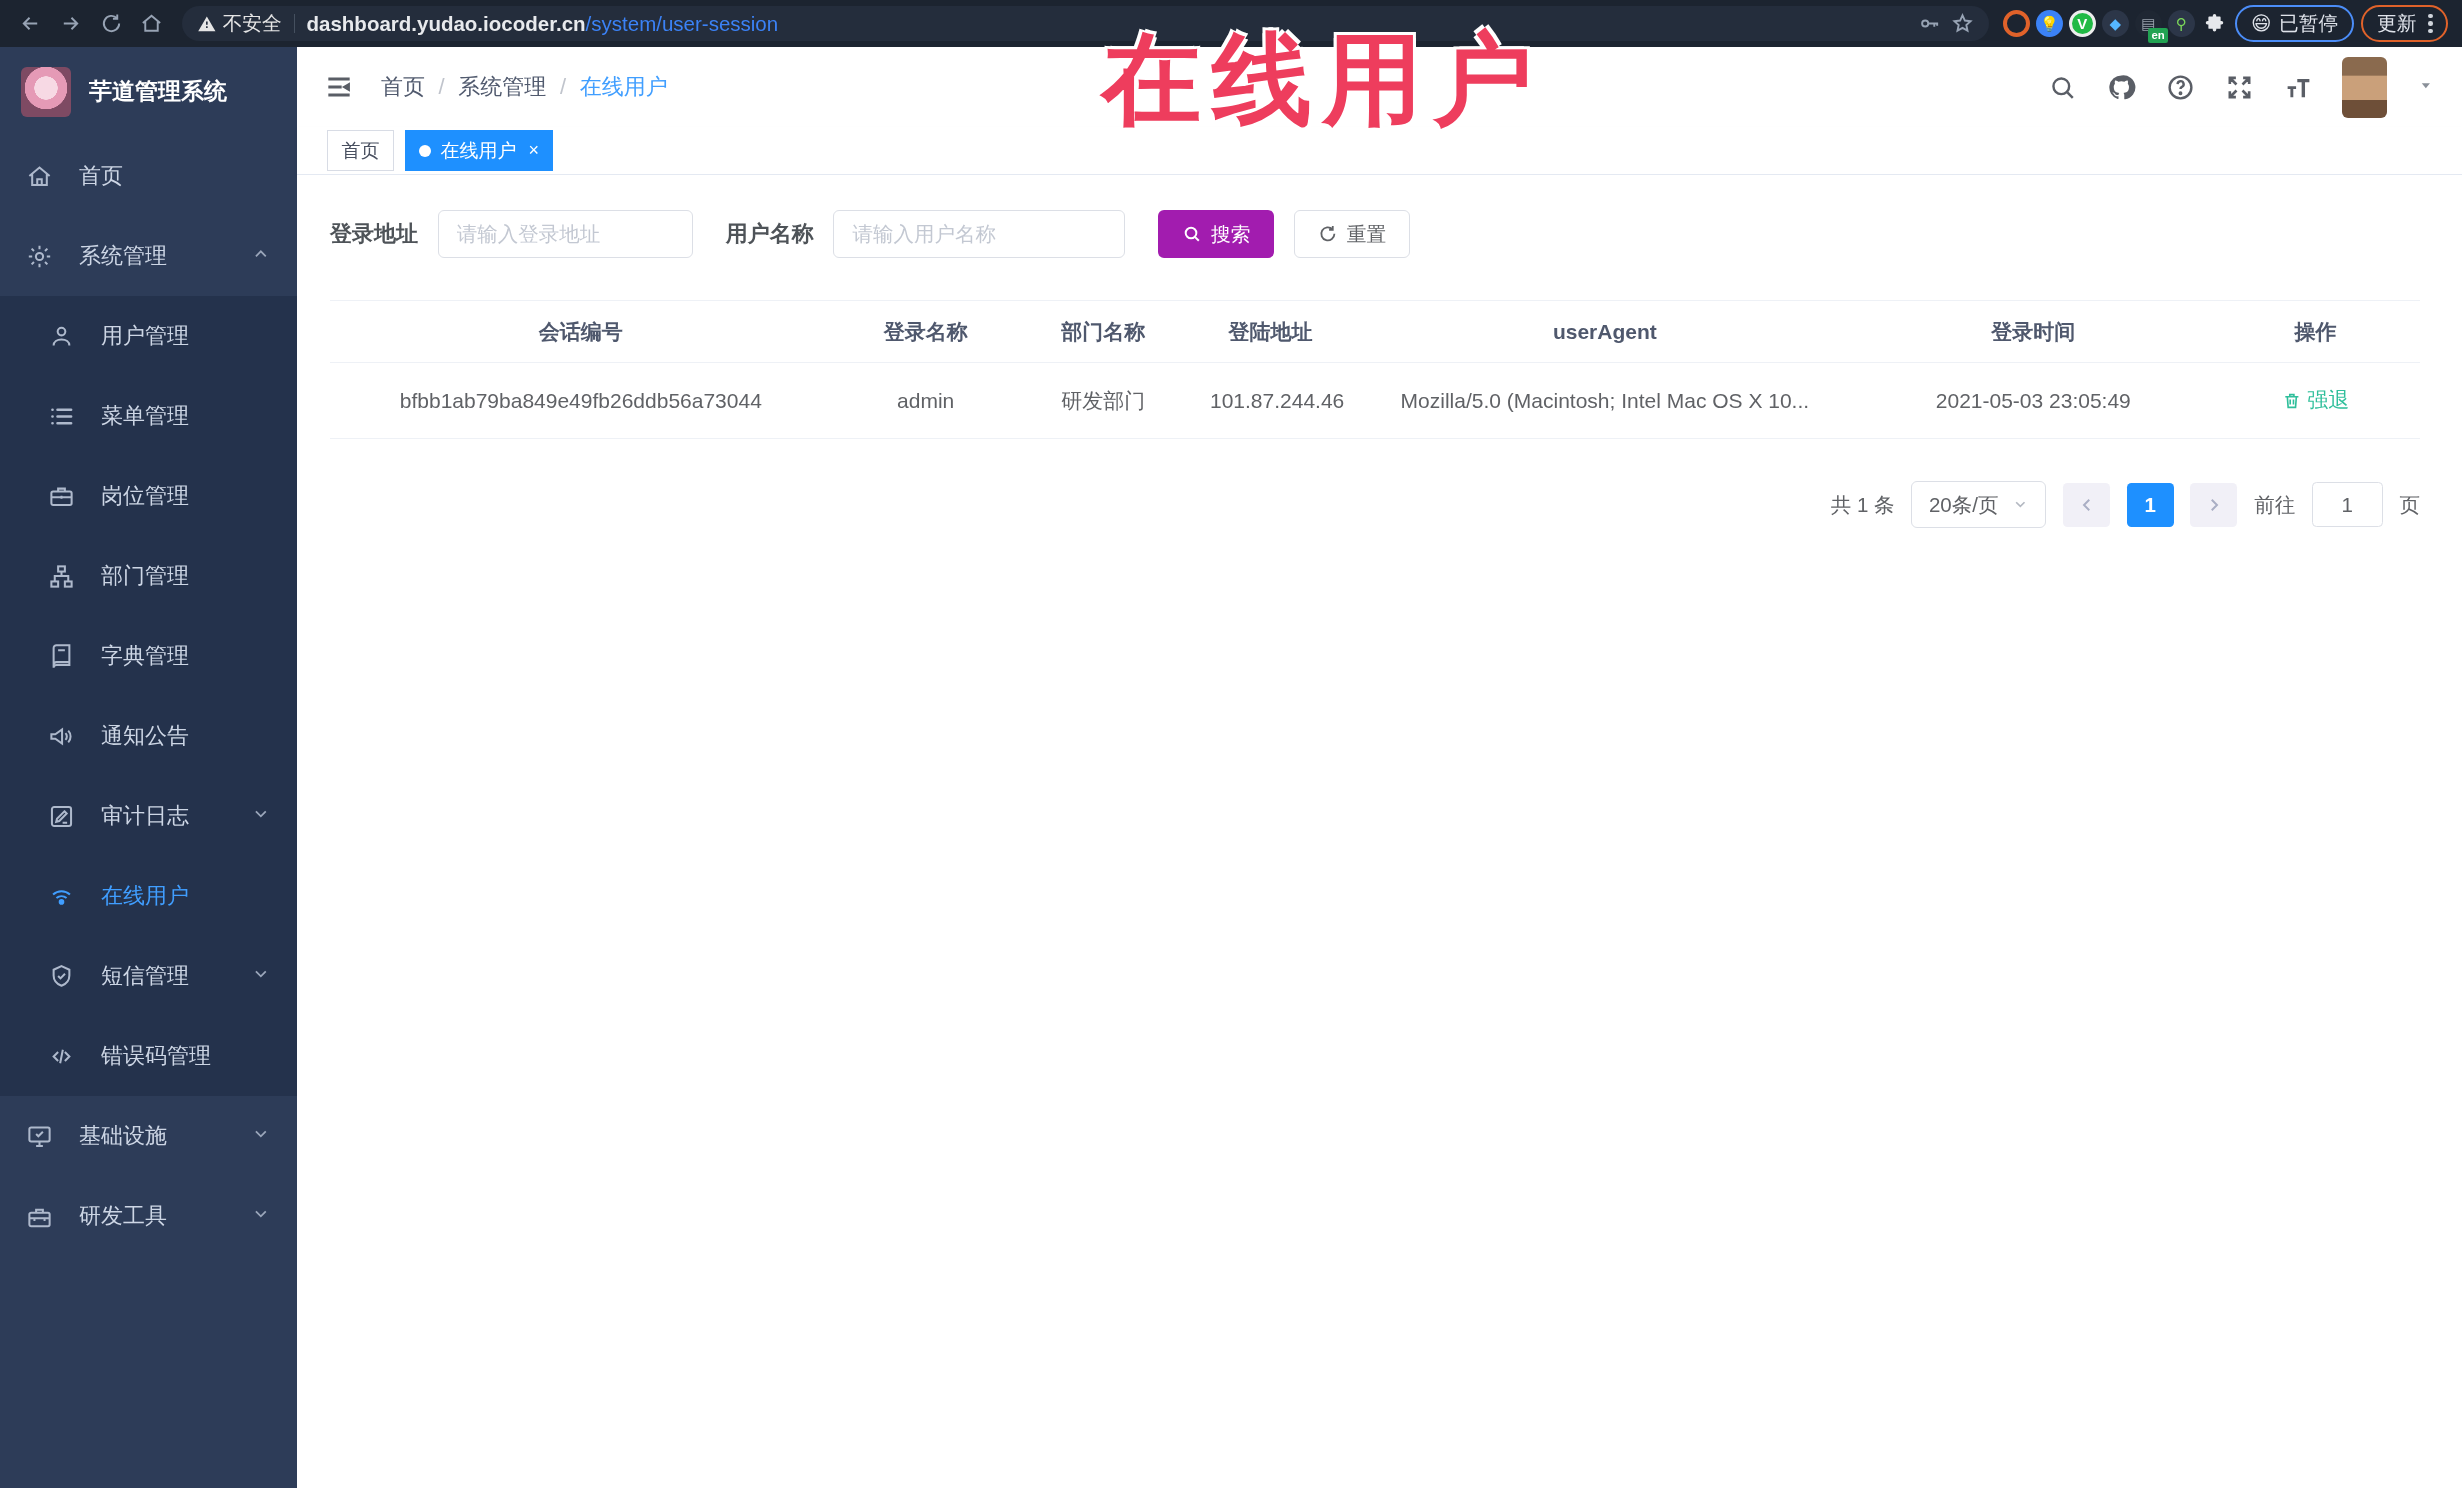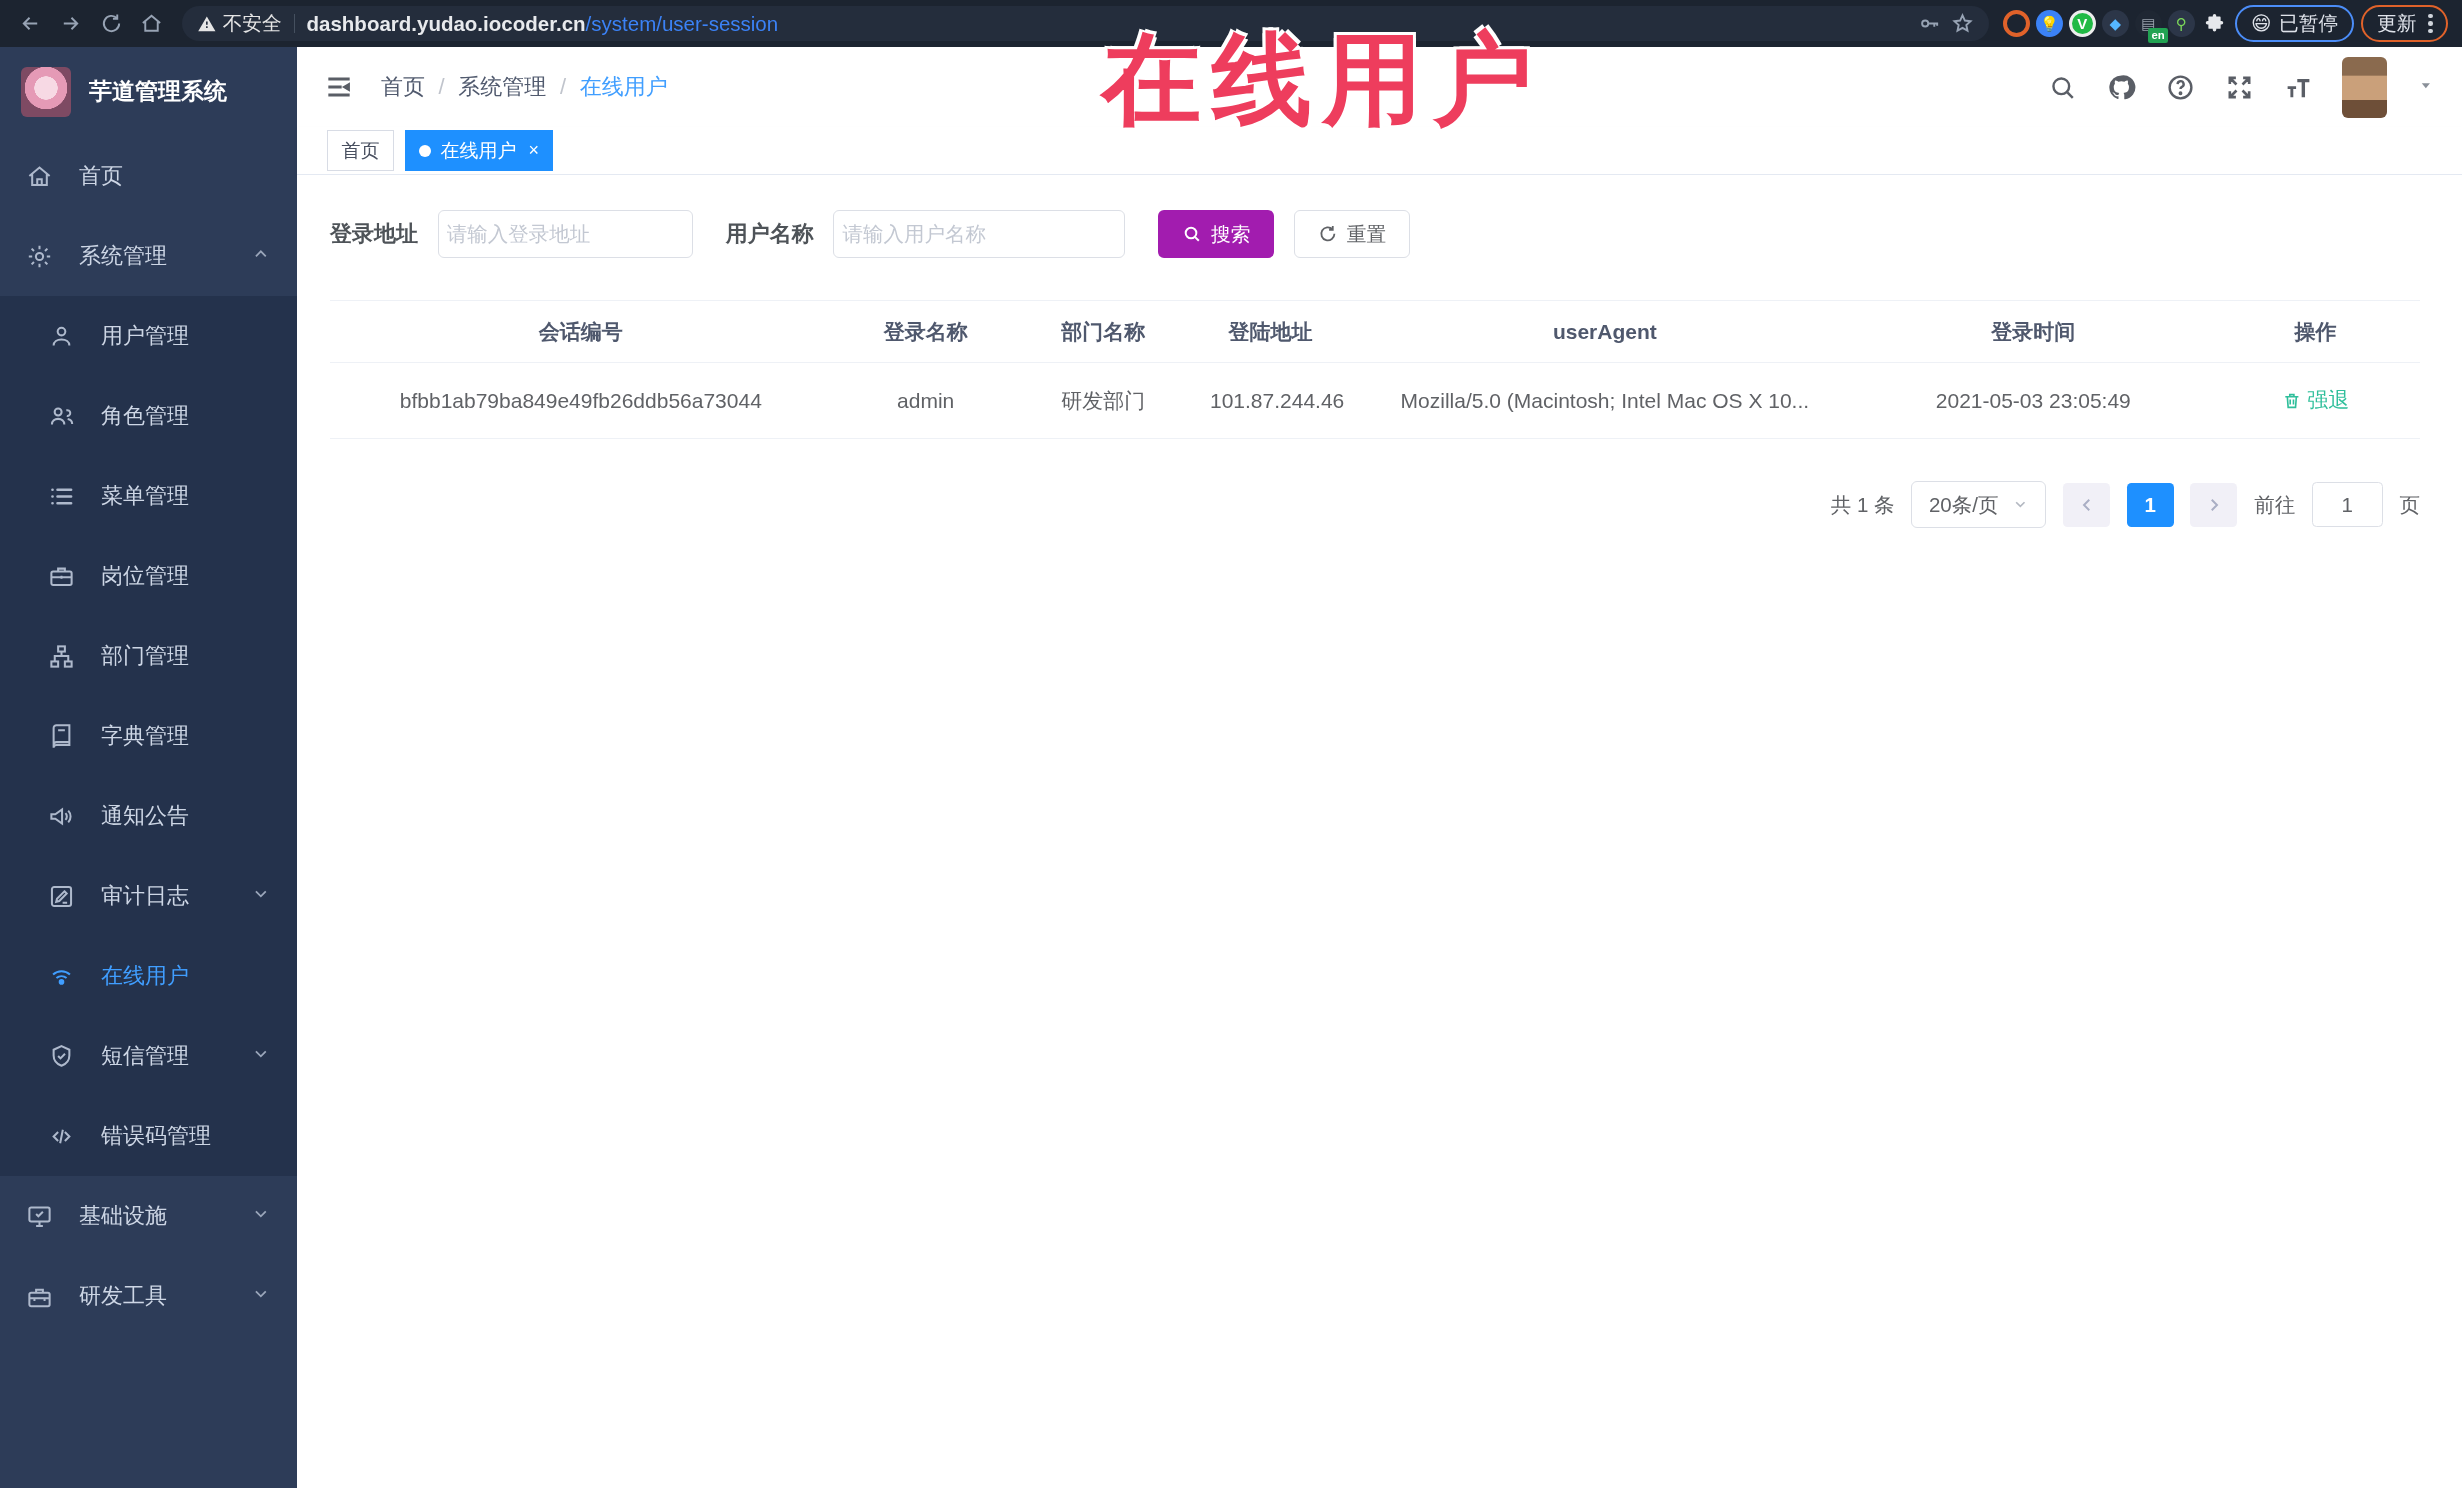--- a/index.html
+++ b/index.html
@@ -71,21 +71,21 @@
   .tag { height:41px; display:flex; align-items:center; gap:9px; padding:0 13.6px; font-size:19px;
          border:1.5px solid #d8dce5; background:#fff; color:#495060; cursor:pointer; }
   .tag.active { background:#1e90ff; border-color:#1e90ff; color:#fff; }
   .tag-dot { width:12px; height:12px; border-radius:50%; background:#fff; flex:none; }
   .tag-close { font-size:18px; margin-left:3px; }
 
   
   .content { flex:1; padding:35px 42px 0 33px; background:#fff; }
   .filter-row { display:flex; align-items:center; margin-bottom:42px; }
   .f-label { font-size:22px; font-weight:bold; color:#4e5358; margin-right:19.7px; white-space:nowrap; }
-  .f-input { height:48px; border:1.5px solid #dcdfe6; border-radius:6px; padding:0 8px; font-size:20.5px;
+  .f-input { height:48px; border:1.5px solid #dcdfe6; border-radius:6px; padding:0 18px; font-size:20.5px;
              color:#606266; margin-right:33px; outline:none;
              font-family:"Liberation Sans","DejaVu Sans",sans-serif; }
   .f-input::placeholder { color:#c3c8d2; }
   .btn { height:48px; border-radius:6px; display:inline-flex; align-items:center; gap:9px; padding:0 23px;
          font-size:19.7px; cursor:pointer; border:1.5px solid transparent; }
   .btn svg { width:19.7px; height:19.7px; }
   .btn-search { background:#a21caf; color:#fff; margin-right:19.7px; }
   .btn-reset { background:#fff; color:#606266; border-color:#dcdfe6; }
 
   table.grid { width:100%; border-collapse:collapse; }
@@ -219,27 +219,20 @@
           <span class="mi-chev"><svg viewBox="0 0 24 24" fill="none" stroke="currentColor" stroke-width="2.2">
               <path d="m6 15 6-6 6 6"></path>
             </svg></span>
         </div>
         <div class="menu-item sub">
           <span class="mi-ico"><svg viewBox="0 0 24 24" fill="none" stroke="currentColor" stroke-width="1.8">
               <circle cx="12" cy="7.6" r="3.4"></circle>
               <path d="M5 20c0-3.4 3.1-5.4 7-5.4s7 2 7 5.4"></path>
             </svg></span>
           <span class="mi-label">用户管理</span>
-        </div>
-        <div class="menu-item sub">
-          <span class="mi-ico"><svg viewBox="0 0 24 24" fill="none" stroke="currentColor" stroke-width="1.8">
-              <circle cx="9" cy="8" r="3.1"></circle>
-              <path d="M3.5 19c0-3 2.4-4.9 5.5-4.9s5.5 1.9 5.5 4.9M16.3 6.6a2.6 2.6 0 1 1 .4 5M17.5 14.3c2.4.5 4 2 4 4.4"></path>
-            </svg></span>
-          <span class="mi-label">角色管理</span>
         </div>
         <div class="menu-item sub">
           <span class="mi-ico"><svg viewBox="0 0 24 24" fill="none" stroke="currentColor" stroke-width="1.8">
               <path d="M8.5 6h12M8.5 12h12M8.5 18h12M4 6h.01M4 12h.01M4 18h.01" stroke-linecap="round" stroke-width="2.4"></path>
             </svg></span>
           <span class="mi-label">菜单管理</span>
         </div>
         <div class="menu-item sub">
           <span class="mi-ico"><svg viewBox="0 0 24 24" fill="none" stroke="currentColor" stroke-width="1.8">
               <rect x="3" y="7.6" width="18" height="12" rx="1.5"></rect>

